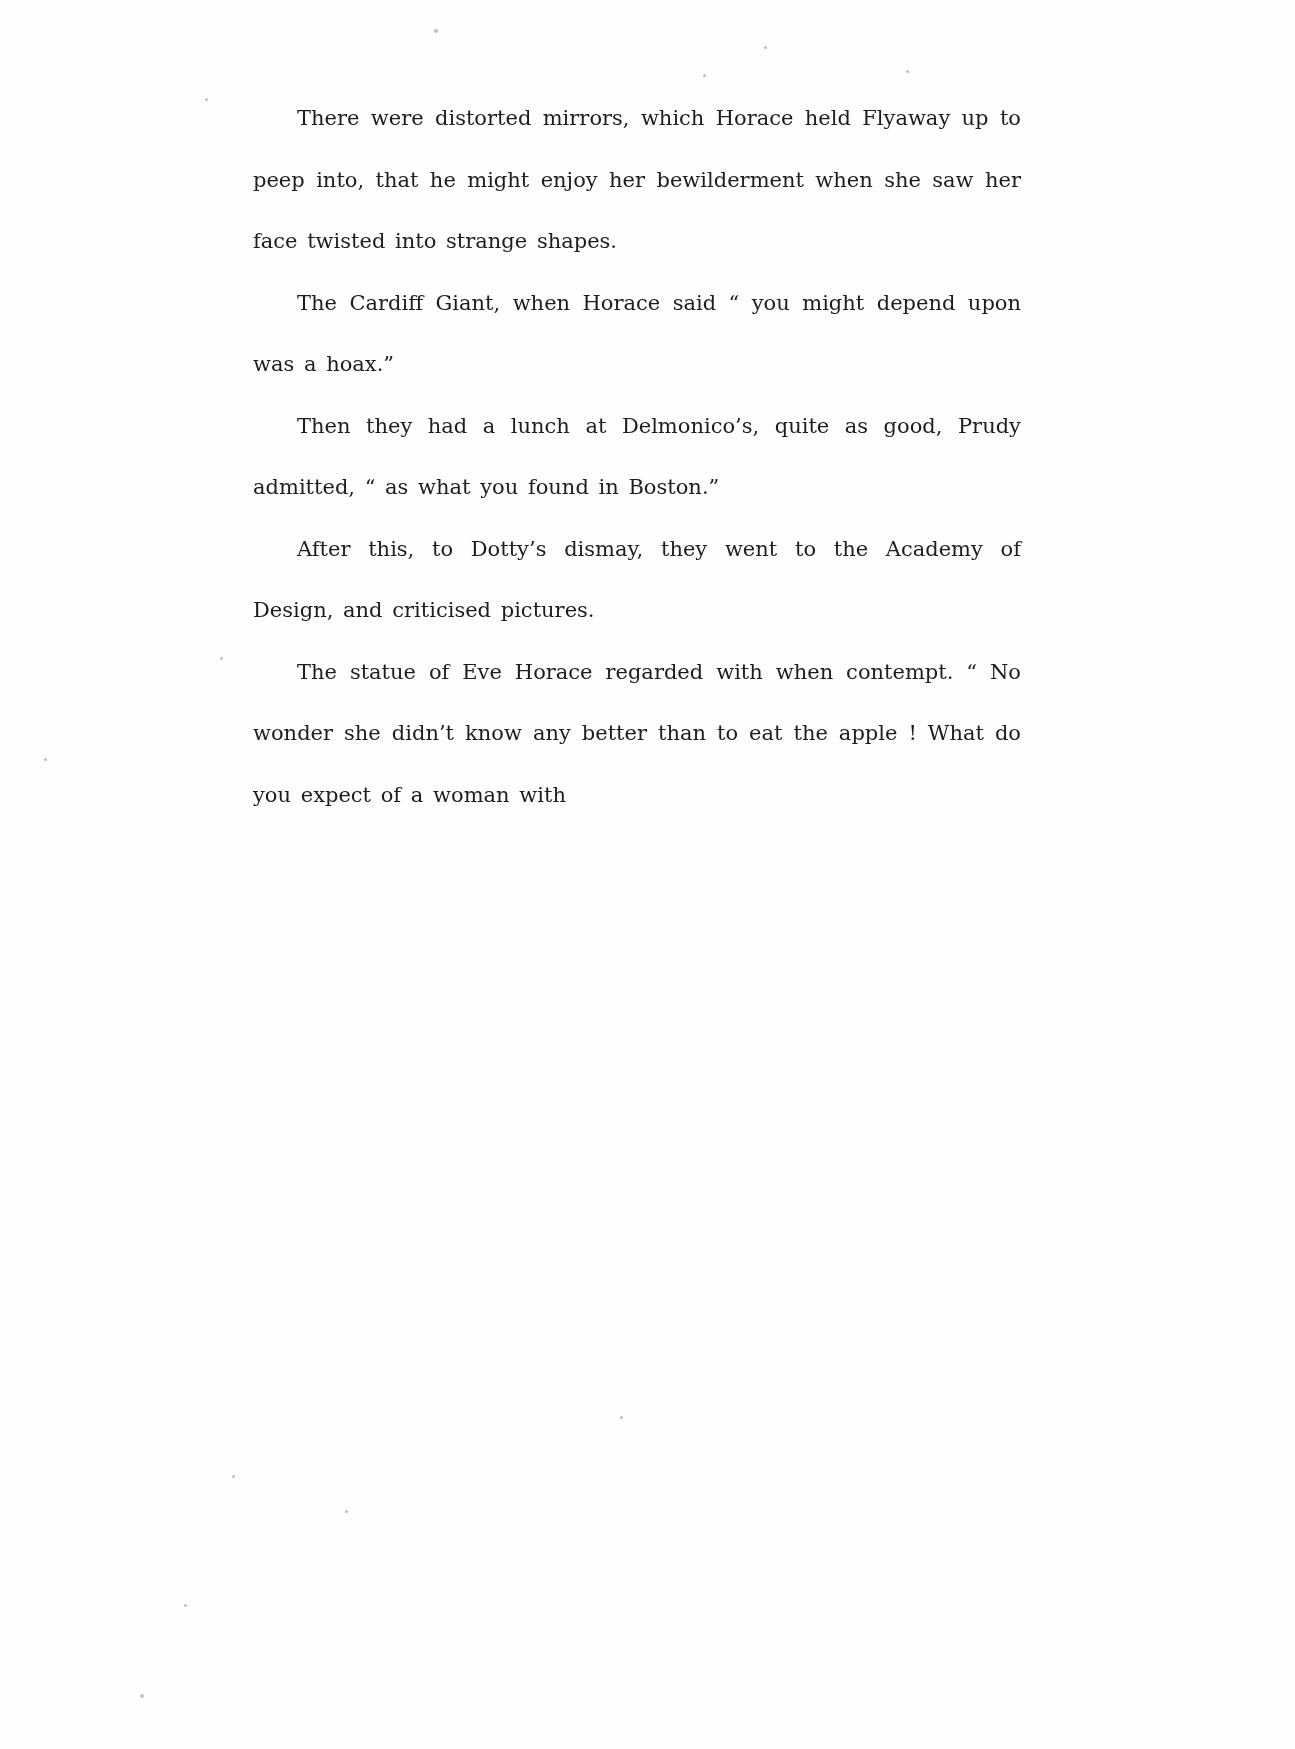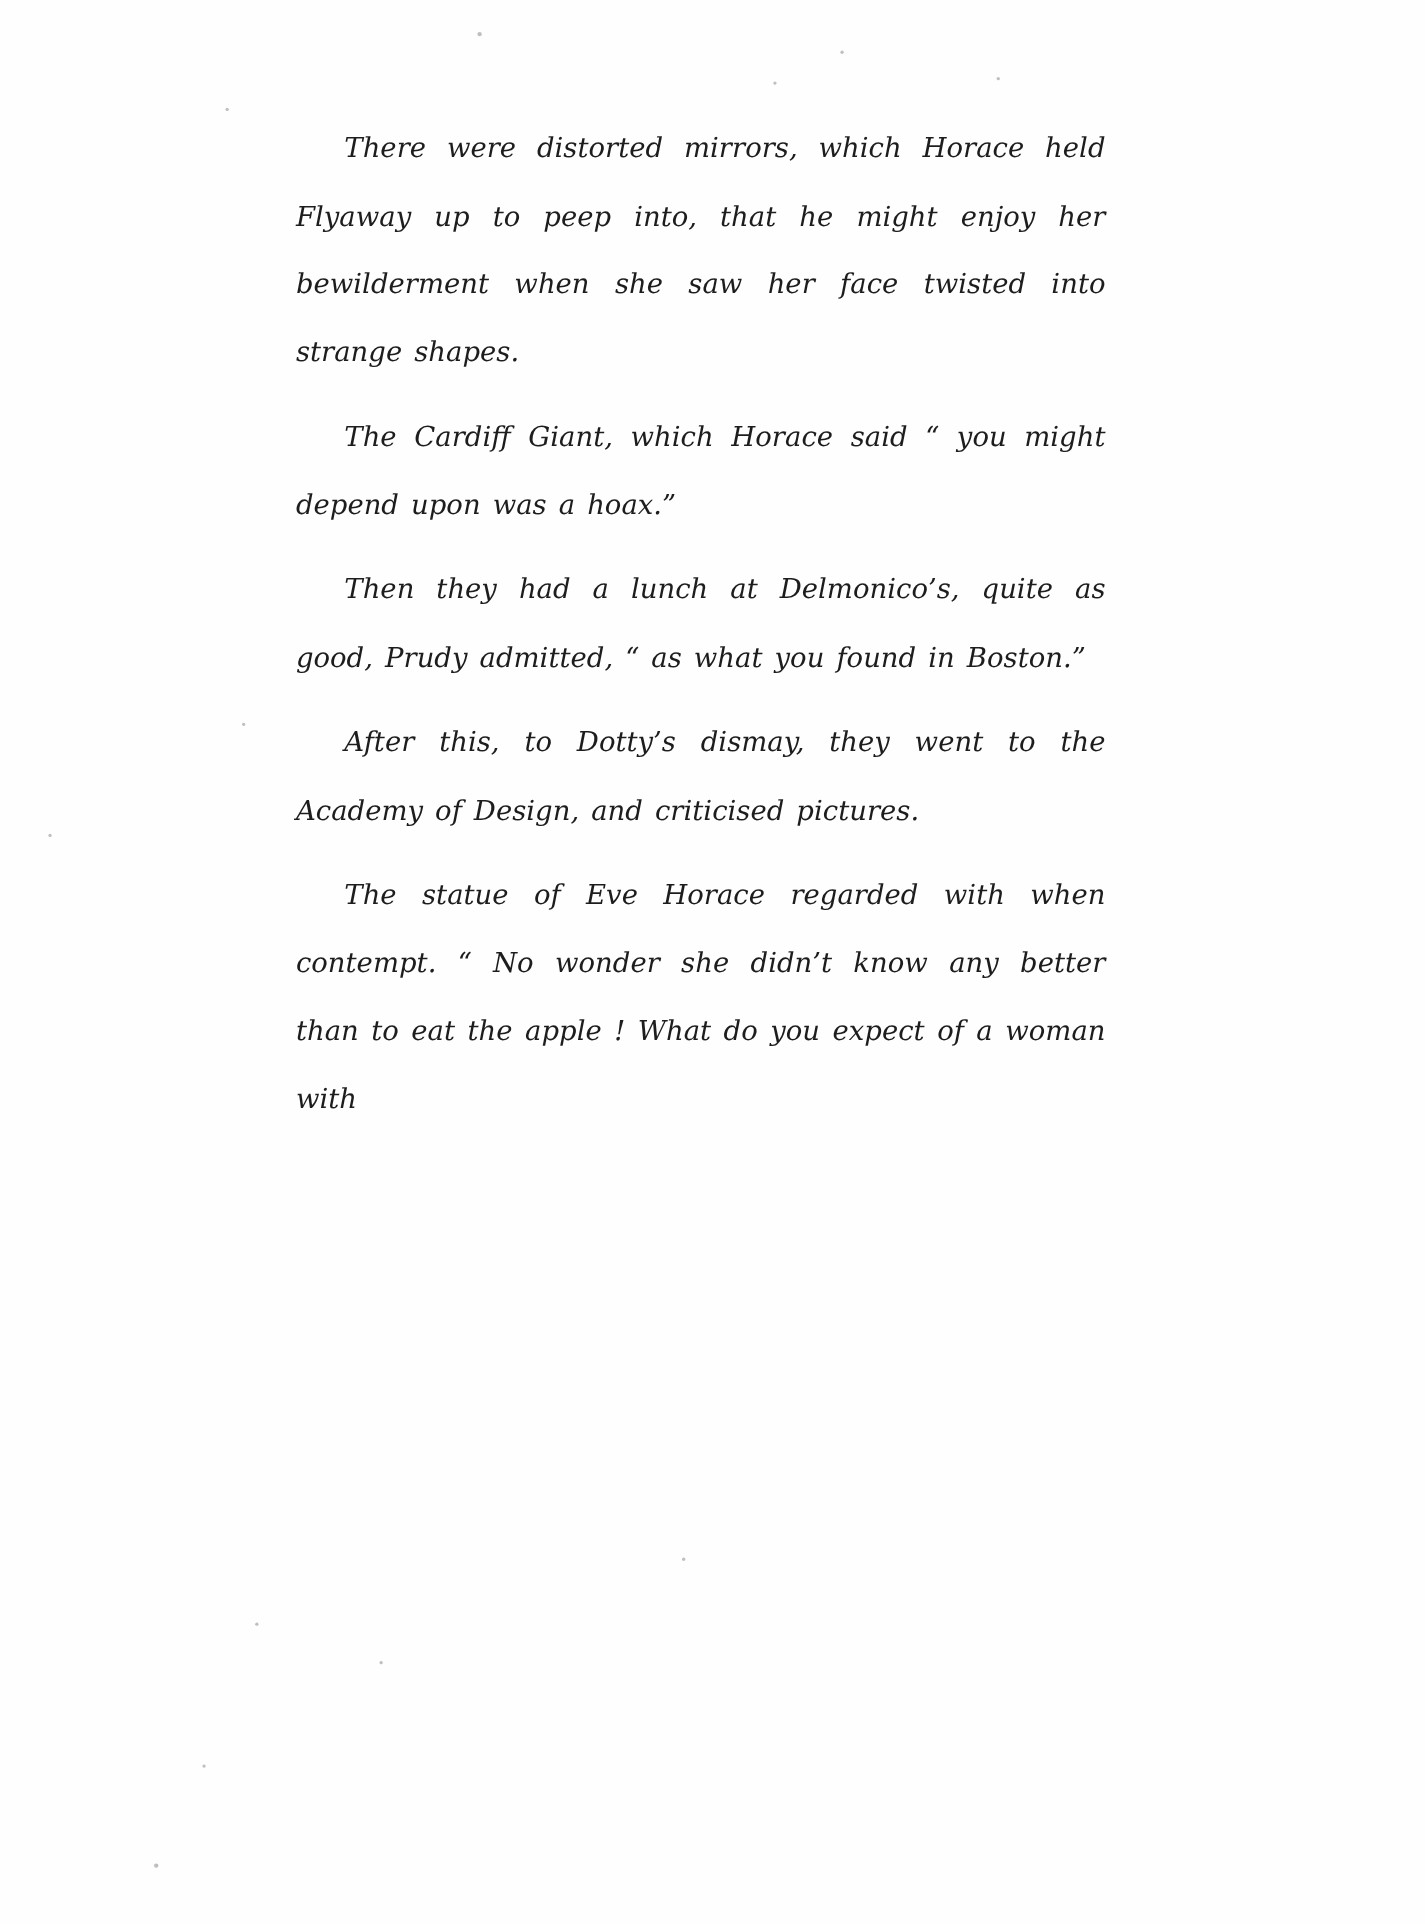--- a/index.html
+++ b/index.html
@@ -45,28 +45,27 @@
     text-align: center;
     padding-left: 60px;
     font-size: 25px;
     font-weight: 700;
     letter-spacing: 4px;
     word-spacing: 12px;
     color: #2a2a2a;
     padding-top: 10px;
   }
   .text-block p {
-    margin: 16px;
-    font-size: 25px;
+    margin: 0;
+    font-size: 21px;
     line-height: 61.5px;
     text-align: justify;
     text-indent: 44px;
     word-spacing: 3px;
     color: #1d1d1d;
-    font-style: italic;
   }
   .text-block p:last-child {
     
   }
   .speckle {
     position: absolute;
     border-radius: 50%;
     background: #8a8a8a;
     opacity: 0.55;
   }
@@ -74,21 +73,21 @@
 </head>
 <body>
 
 <div class="page">
 
   <div class="text-column">
 
 
     <main class="text-block">
       <p>There  were  distorted  mirrors,  which Horace held Flyaway up to peep into, that he  might  enjoy  her  bewilderment  when she  saw  her  face  twisted  into  strange shapes.</p>
-      <p>The Cardiff Giant, which Horace said “ you might depend upon was a hoax.”</p>
+      <p>The Cardiff Giant, when Horace said “ you might depend upon was a hoax.”</p>
       <p>Then they had a lunch at Delmonico’s, quite  as  good,  Prudy  admitted,  “ as  what you found in Boston.”</p>
       <p>After this, to Dotty’s dismay, they went to  the  Academy  of  Design, and  criticised pictures.</p>
       <p>The statue of Eve Horace regarded with when  contempt.   “ No  wonder  she  didn’t know  any  better  than  to  eat  the  apple ! What  do  you  expect  of  a  woman  with</p>
     </main>
 
   </div>
 
   <span class="speckle" style="left:434px; top:29px; width:4px; height:4px;"></span>
   <span class="speckle" style="left:764px; top:46px; width:3px; height:3px;"></span>
   <span class="speckle" style="left:906px; top:70px; width:3px; height:3px;"></span>

